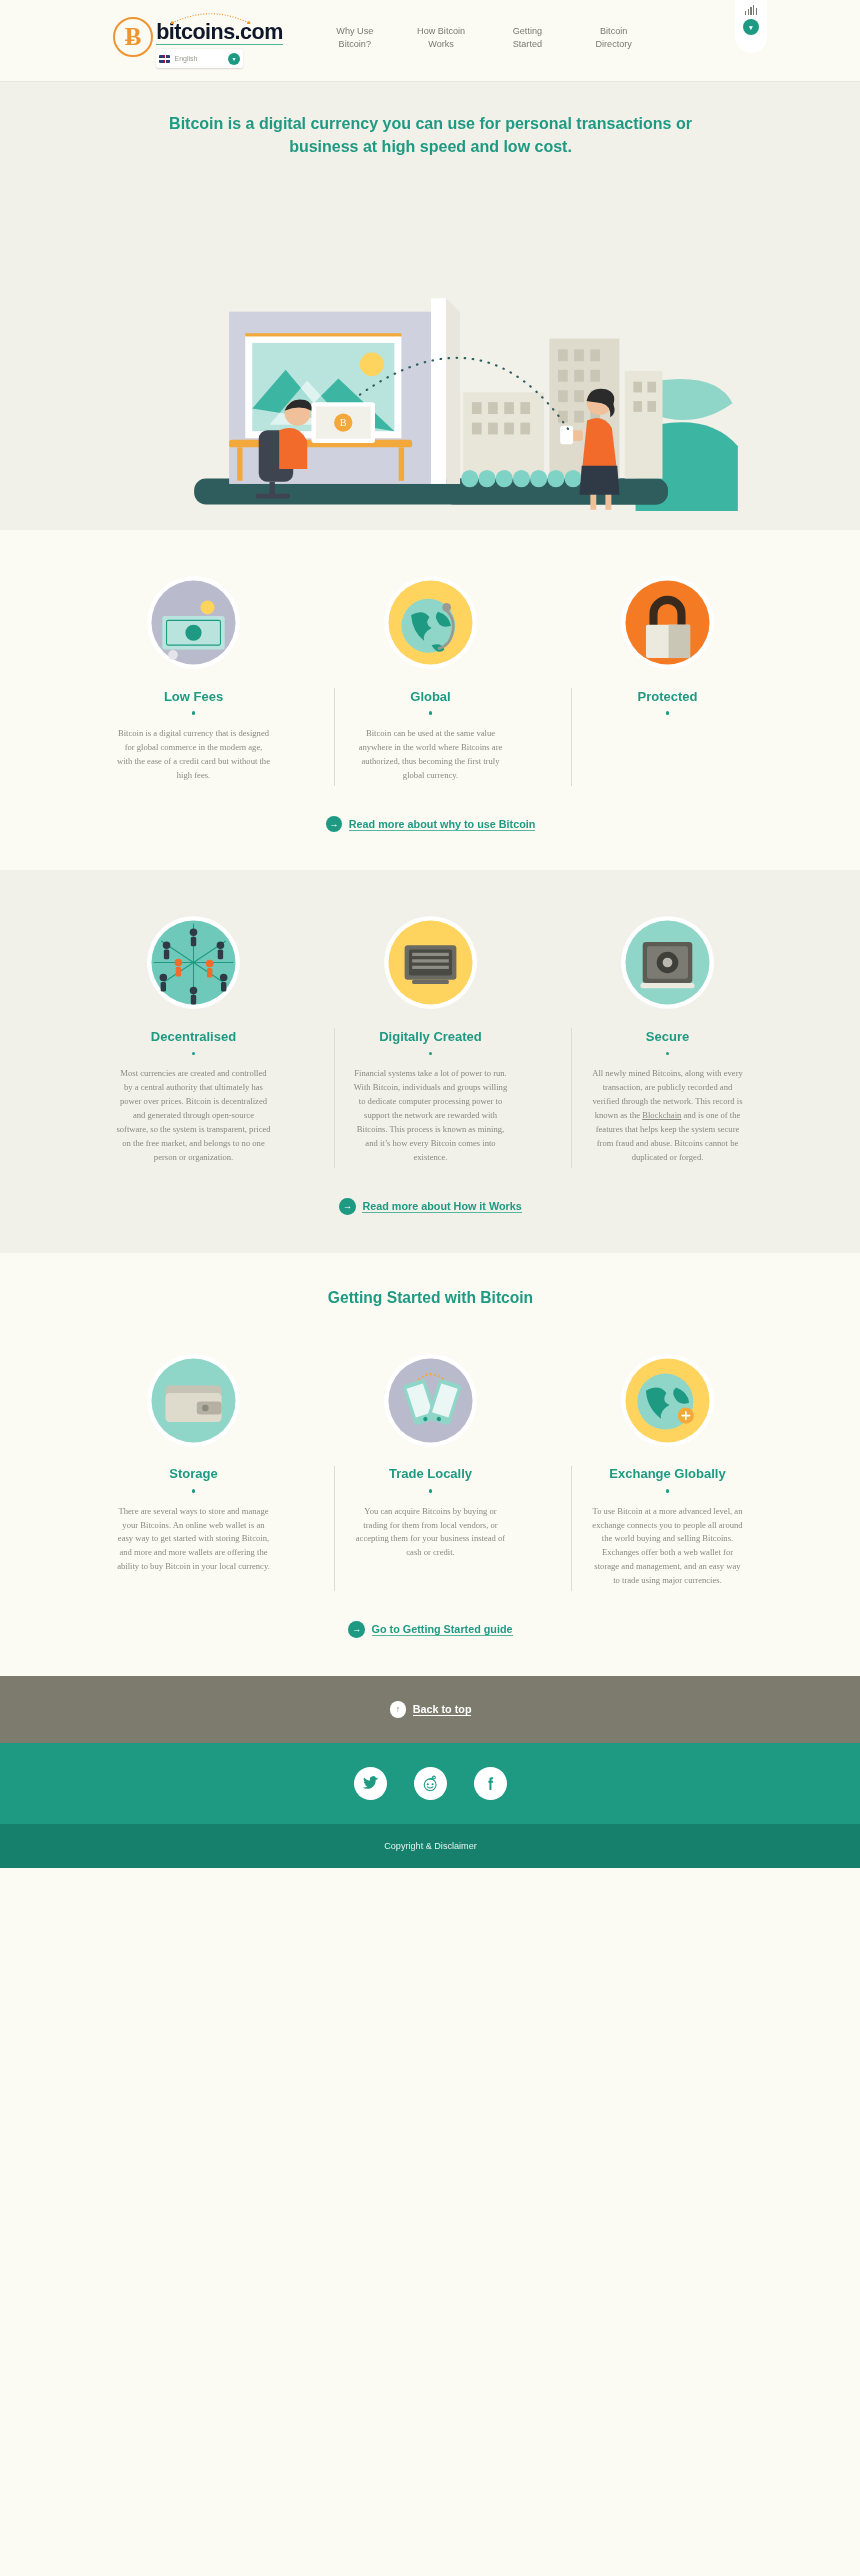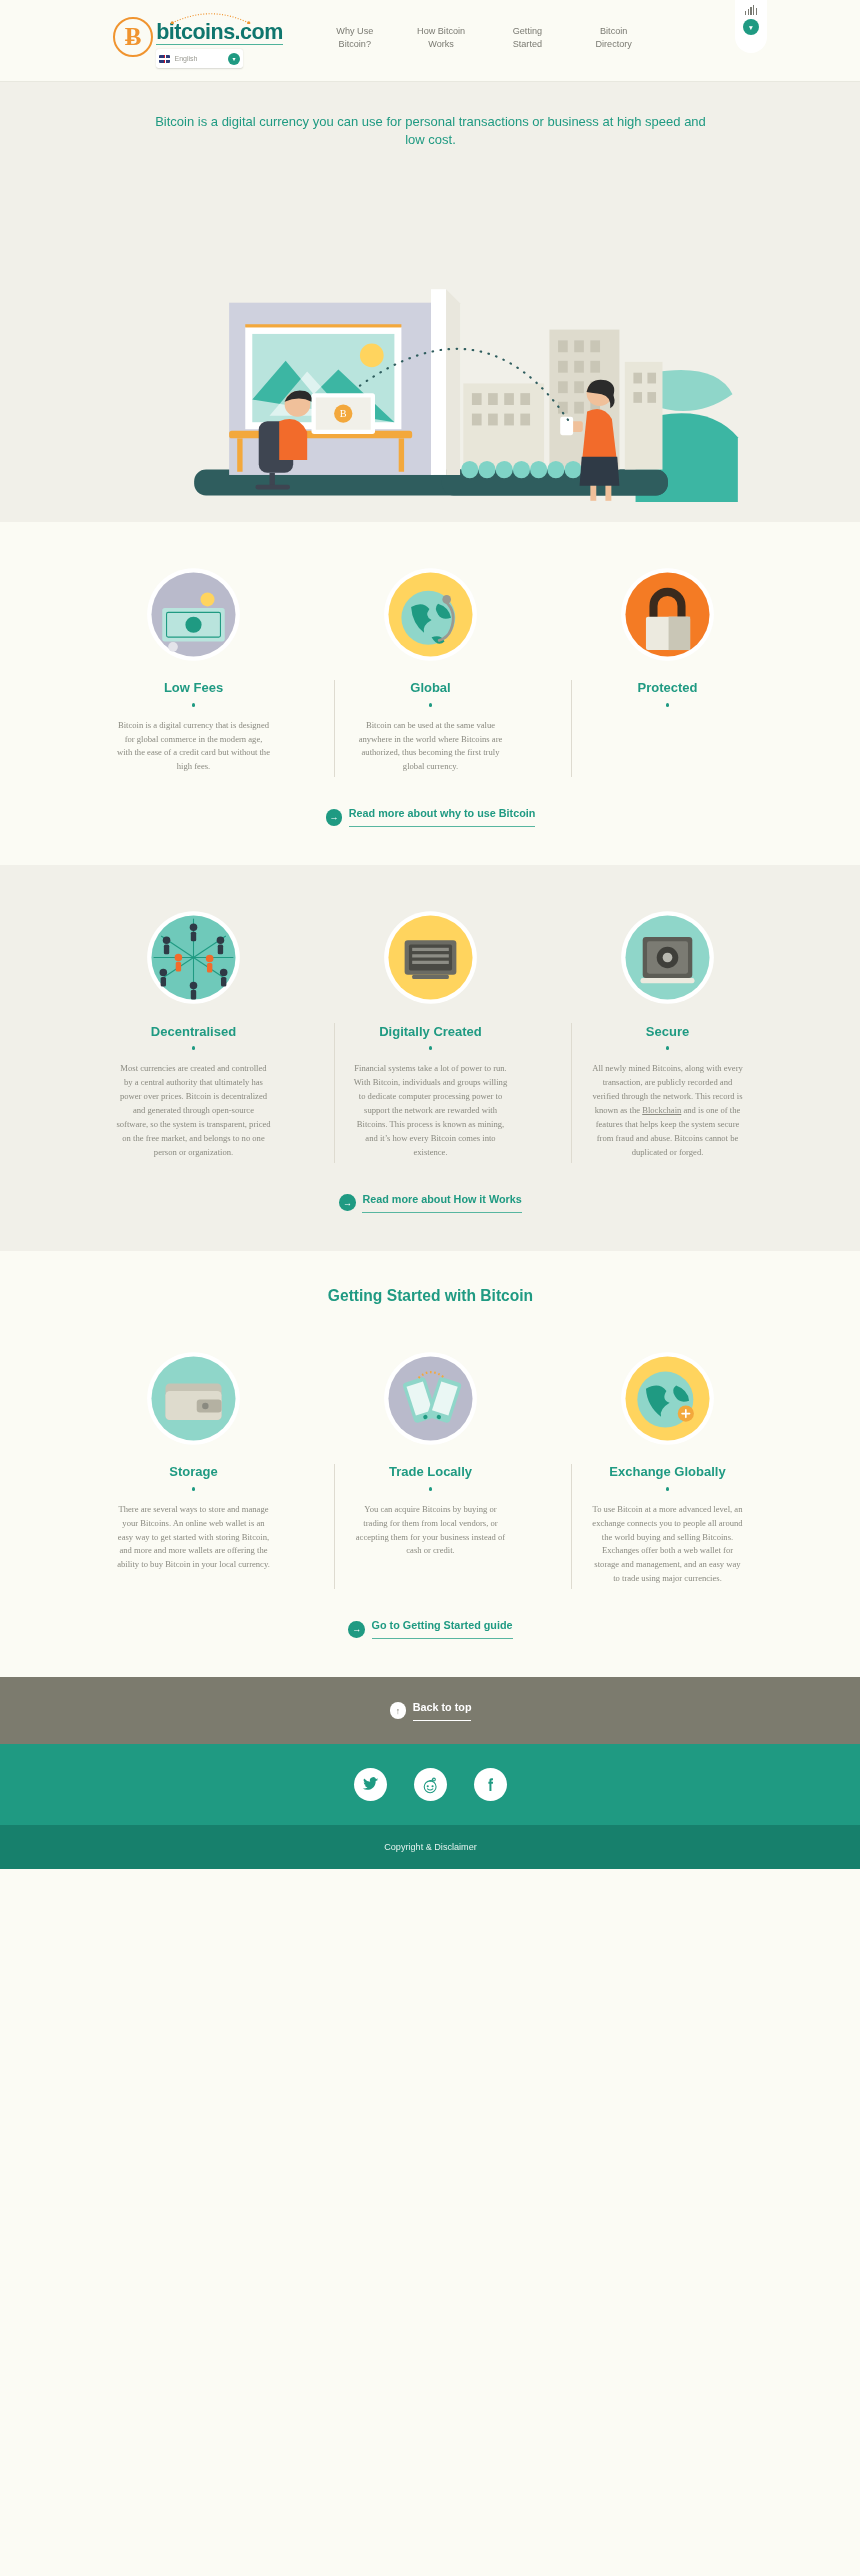--- a/index.html
+++ b/index.html
@@ -34,21 +34,21 @@
     color:#f0942f; font-size:25px; font-weight:bold;
     font-family:"Liberation Serif", serif;
     margin-top:5.4px;
   }
   .brand-right { margin-left:3.2px; position:relative; }
   .brand-arc {
     position:absolute; left:14px; top:-2.2px; width:81px; height:14px;
   }
   .brand-name {
     font-size:21.5px; font-weight:bold; letter-spacing:-0.5px;
-    color:#0f766e; line-height:1; padding-top:9.7px;
+    color:#0f172a; line-height:1; padding-top:9.7px;
     border-bottom:1.6px solid #4fb39b; display:inline-block;
     padding-bottom:1.1px;
   }
   .lang-select {
     margin-top:3.8px; width:87px; height:19.4px;
     background:#ffffff; border-radius:2.7px;
     box-shadow:0 0.5px 1.6px rgba(0,0,0,.14);
     display:flex; align-items:center; padding:0 3.2px;
   }
   .flag {
@@ -90,22 +90,22 @@
     width:16px; height:16px; border-radius:50%;
     background:#1f9a82; color:#fff; font-size:7.5px;
     display:flex; align-items:center; justify-content:center;
     margin-top:4.3px;
   }
 
   
   .hero { background:#f1f0e9; padding:31px 0 19.4px; }
   .hero h1 {
     width:554px; margin:0 auto; text-align:center;
-    font-size:13px; line-height:1.42; color:#1f9a82;
-    font-weight:normal;
+    font-size:16px; line-height:1.42; color:#1f9a82;
+    font-weight:bold;
   }
   .hero-art { width:646px; height:334px; margin:18.3px auto 0; display:block; }
 
   
   .section { padding:36px 0 38px; }
   .sec-alt { background:#f1f0e9; }
   .sec-light { background:#fbfbf4; }
   .sec-title {
     text-align:center; font-size:15.6px; color:#1f9a82;
     font-weight:bold; margin-bottom:37px;
@@ -137,21 +137,21 @@
   .more {
     display:inline-flex; align-items:center;
     font-size:10.8px; font-weight:bold; color:#1f9a82;
   }
   .more-ico {
     width:16.7px; height:16.7px; border-radius:50%;
     background:#1f9a82; color:#fff; font-size:9.1px;
     display:flex; align-items:center; justify-content:center;
     margin-right:6.5px; flex:0 0 auto;
   }
-  .more-txt { border-bottom:1.1px solid #57b6a0; padding-bottom:7px; }
+  .more-txt { border-bottom:1.1px solid #57b6a0; padding-bottom:0; }
 
   
   .back-top {
     background:#7c7b6e; height:67px;
     display:flex; align-items:center; justify-content:center;
   }
   .back-top .more-ico { background:#fff; color:#7c7b6e; font-size:8.6px; }
   .back-top .more-txt { color:#fff; border-bottom-color:#fff; }
   .social {
     background:#1f9a82; height:81px;

